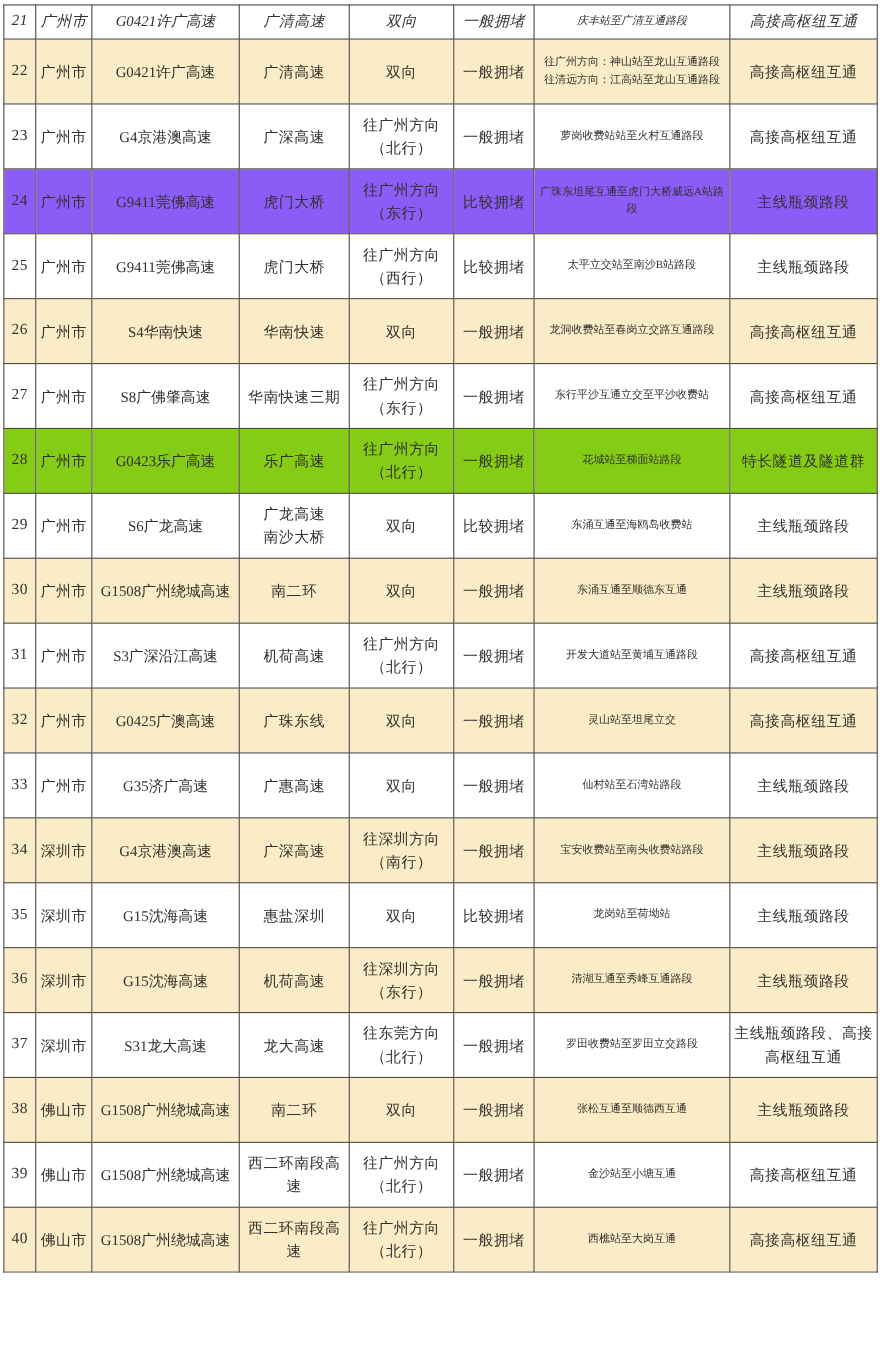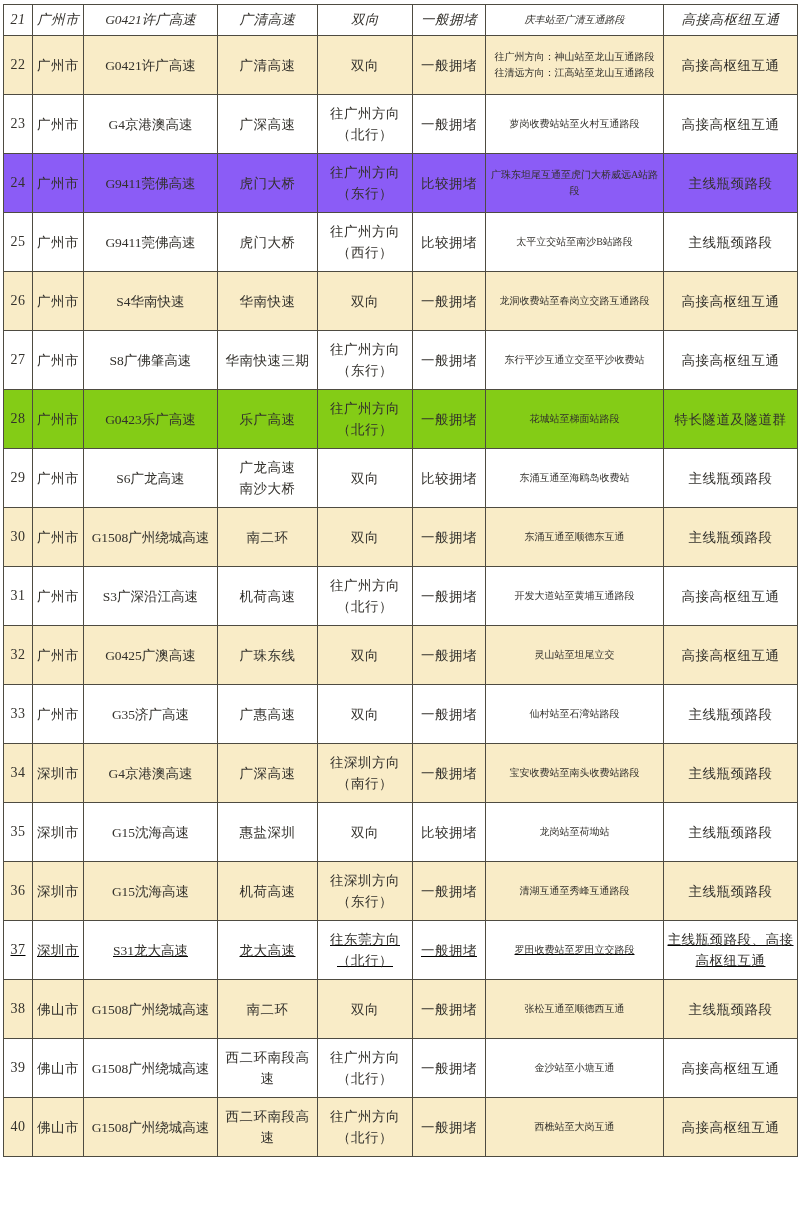--- a/index.html
+++ b/index.html
@@ -216,21 +216,21 @@
           <td class="col-no">36</td>
           <td class="col-city">深圳市</td>
           <td class="col-road">G15沈海高速</td>
           <td class="col-alias">机荷高速</td>
           <td class="col-direction">往深圳方向
 （东行）</td>
           <td class="col-level">一般拥堵</td>
           <td class="col-section">清湖互通至秀峰互通路段</td>
           <td class="col-category">主线瓶颈路段</td>
         </tr>
-        <tr style="background: rgb(255, 255, 255); text-decoration: underline;">
+        <tr style="background: rgb(255, 255, 255);">
           <td class="col-no">37</td>
           <td class="col-city">深圳市</td>
           <td class="col-road">S31龙大高速</td>
           <td class="col-alias">龙大高速</td>
           <td class="col-direction">往东莞方向
 （北行）</td>
           <td class="col-level">一般拥堵</td>
           <td class="col-section">罗田收费站至罗田立交路段</td>
           <td class="col-category">主线瓶颈路段、高接高枢纽互通</td>
         </tr>

